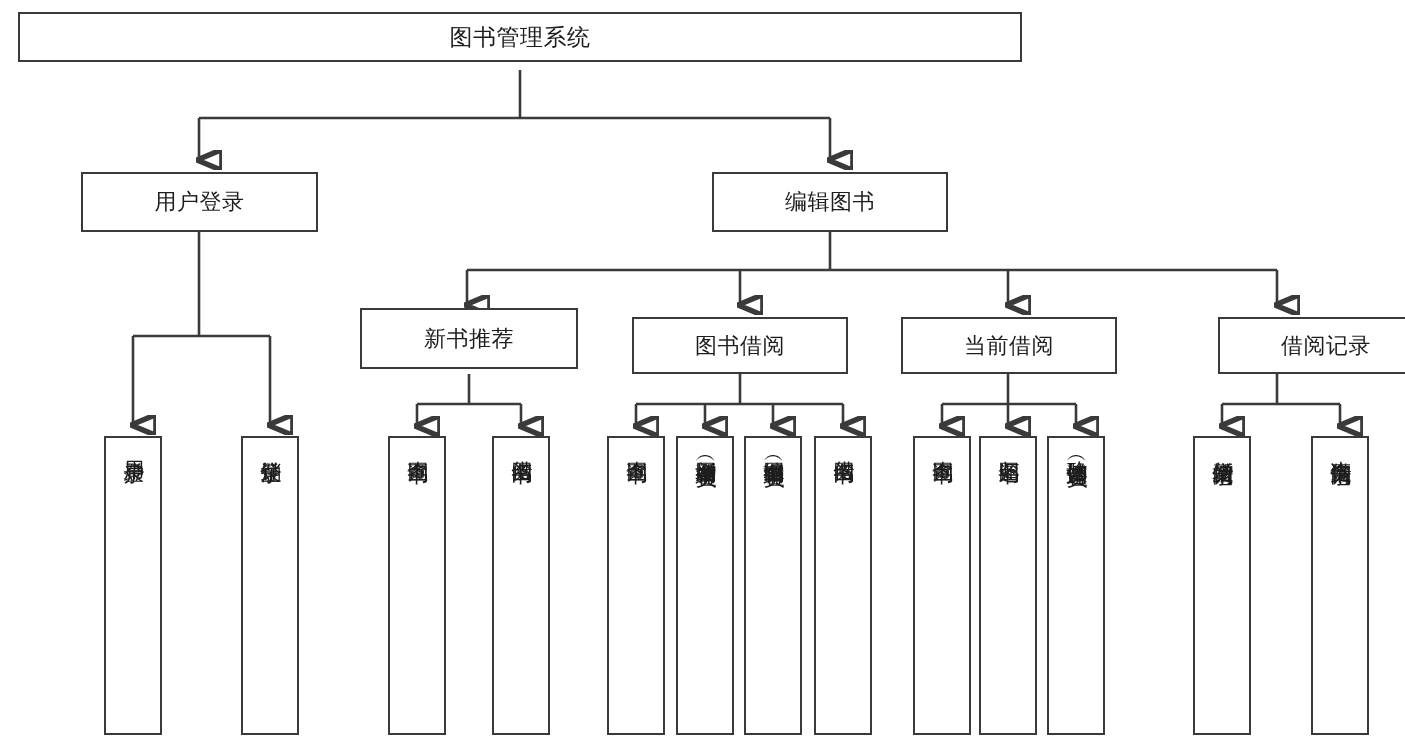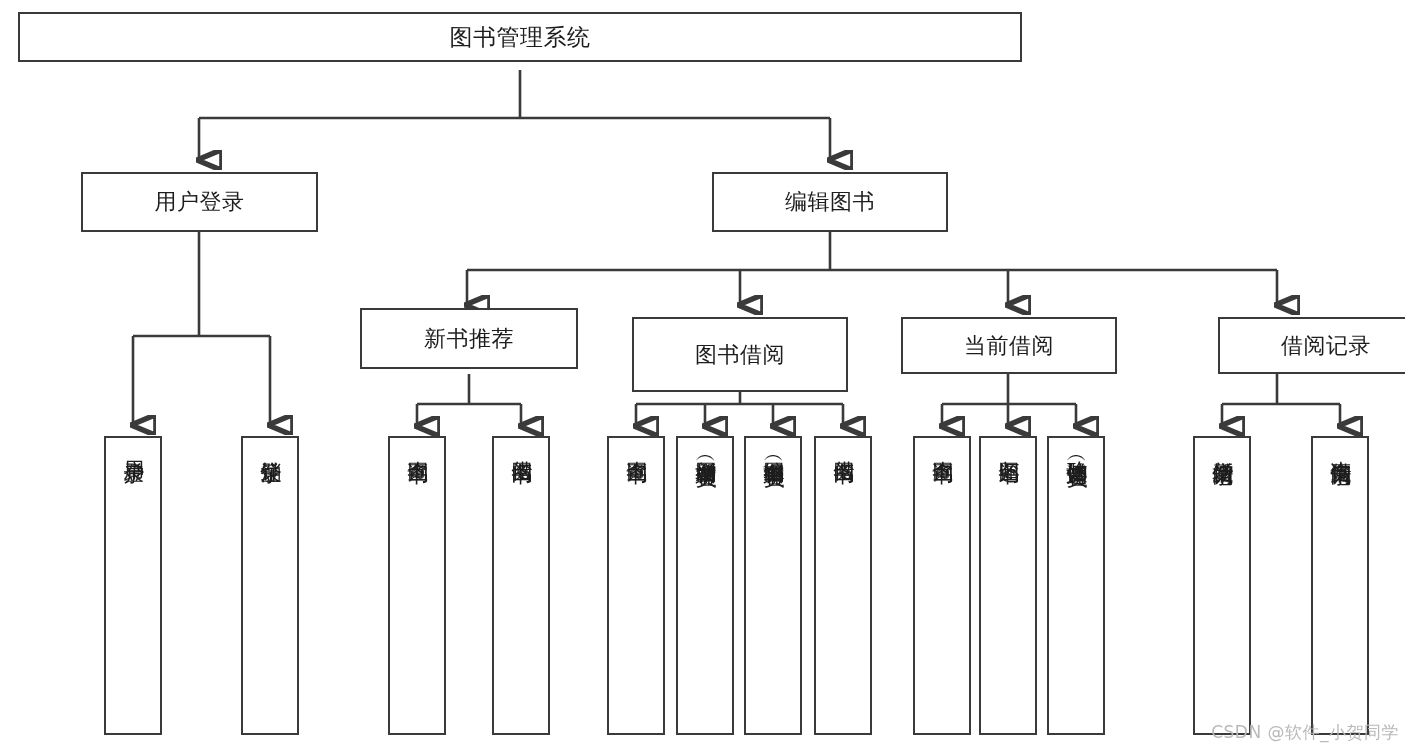--- a/index.html
+++ b/index.html
@@ -143,21 +143,21 @@
   </div>
 
   <div class="node h" style="left:712px; top:172px; width:236px; height:60px;">
     <span class="label">编辑图书</span>
   </div>
 
   <div class="node h" style="left:360px; top:308px; width:218px; height:61px;">
     <span class="label">新书推荐</span>
   </div>
 
-  <div class="node h" style="left:632px; top:317px; width:216px; height:75px;">
+  <div class="node h" style="left:632px; top:317px; width:216px; height:57px;">
     <span class="label">图书借阅</span>
   </div>
 
   <div class="node h" style="left:901px; top:317px; width:216px; height:57px;align-items:center;">
     <span class="label">当前借阅</span>
   </div>
 
   <div class="node h" style="left:1170px; top:317px; width:216px; height:57px;margin-left:48px;">
     <span class="label">借阅记录</span>
   </div>
@@ -207,15 +207,14 @@
   </div>
 
   <div class="node v" style="left:1193px; top:436px; width:58px; height:299px;">
     <span class="label">新增借阅记录</span>
   </div>
 
   <div class="node v" style="left:1311px; top:436px; width:58px; height:299px;">
     <span class="label">查询借阅记录</span>
   </div>
 
-  <div class="watermark">CSDN @软件_小贺同学</div>
 
 </div>
 
 </body></html>

